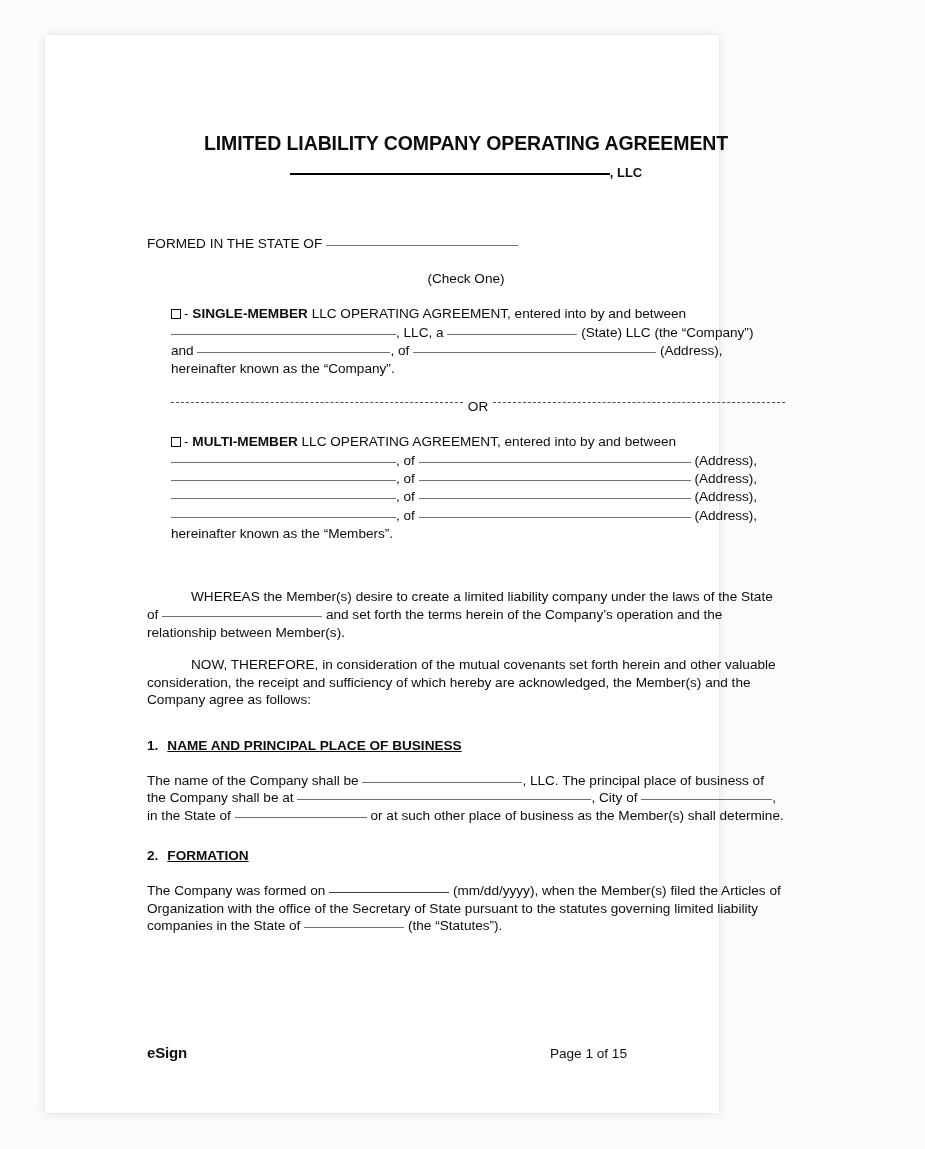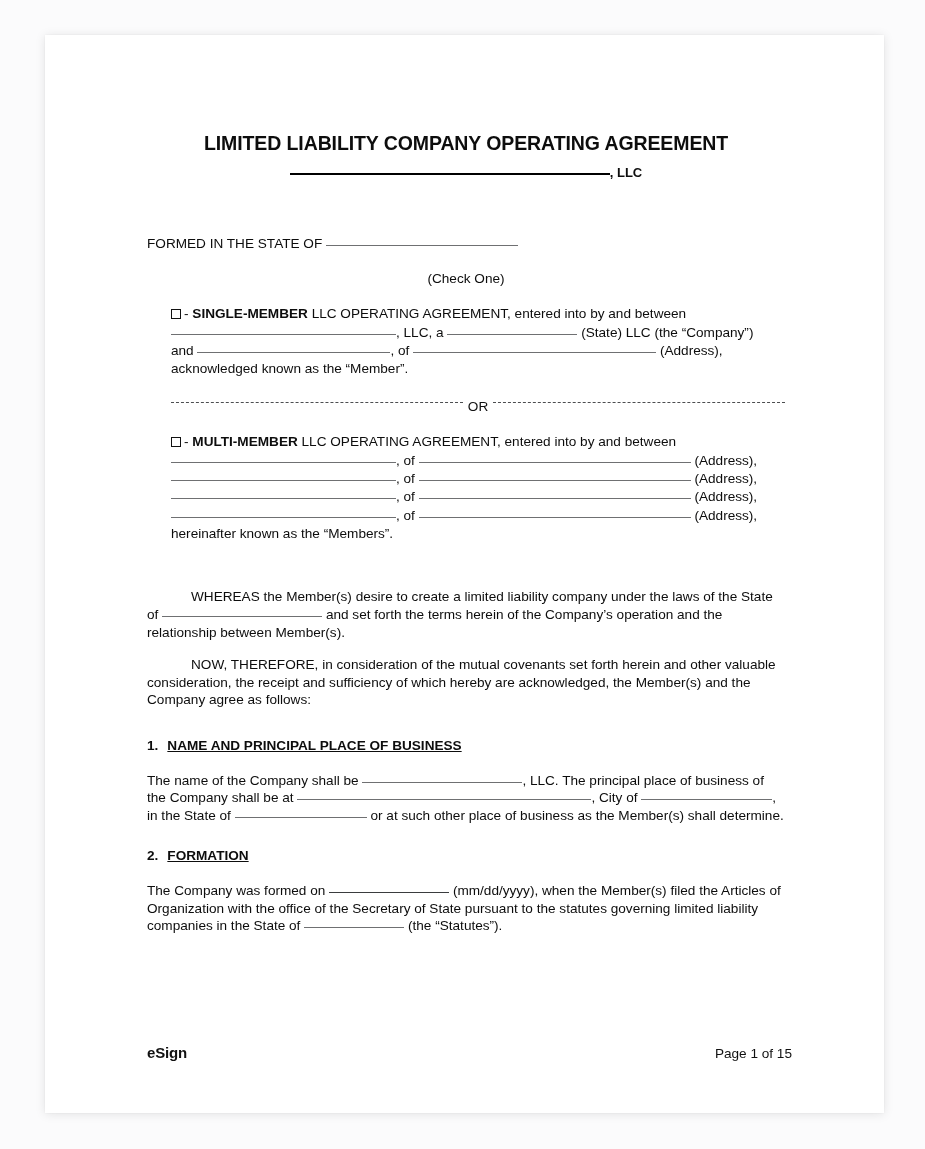--- a/index.html
+++ b/index.html
@@ -12,21 +12,21 @@
     background: #fbfbfc;
     font-family: "Liberation Sans", sans-serif;
     -webkit-font-smoothing: antialiased;
     overflow: hidden;
   }
 
   .page-wrap {
     position: absolute;
     left: 45px;
     top: 35px;
-    width: 839px;
+    width: 674px;
     height: 1078px;
   }
 
   .page {
     width: 100%;
     height: 100%;
     background: #ffffff;
     box-shadow: 0 1px 10px rgba(0,0,0,0.10), 0 0 2px rgba(0,0,0,0.05);
     box-sizing: border-box;
     position: relative;
@@ -188,21 +188,21 @@
           <span class="rule" style="width:225px;"></span><span>, LLC, a</span>
           <span class="rule" style="width:130px;"></span>
           <span>(State) LLC (the “Company”)</span>
         </div>
         <div class="fill-row">
           <span>and</span>
           <span class="rule" style="width:193px;"></span><span>, of</span>
           <span class="rule" style="width:243px;"></span>
           <span>(Address),</span>
         </div>
-        <div class="tail-note">acknowledged known as the “Member”.</div>
+        <div class="tail-note">hereinafter known as the “Company”.</div>
       </div>
     </div>
 
     <div class="or-divider">
       <span class="or-dash"></span>
       <span class="or-label">OR</span>
       <span class="or-dash"></span>
     </div>
 
     <div class="option-block" style="margin-top:18px;">

